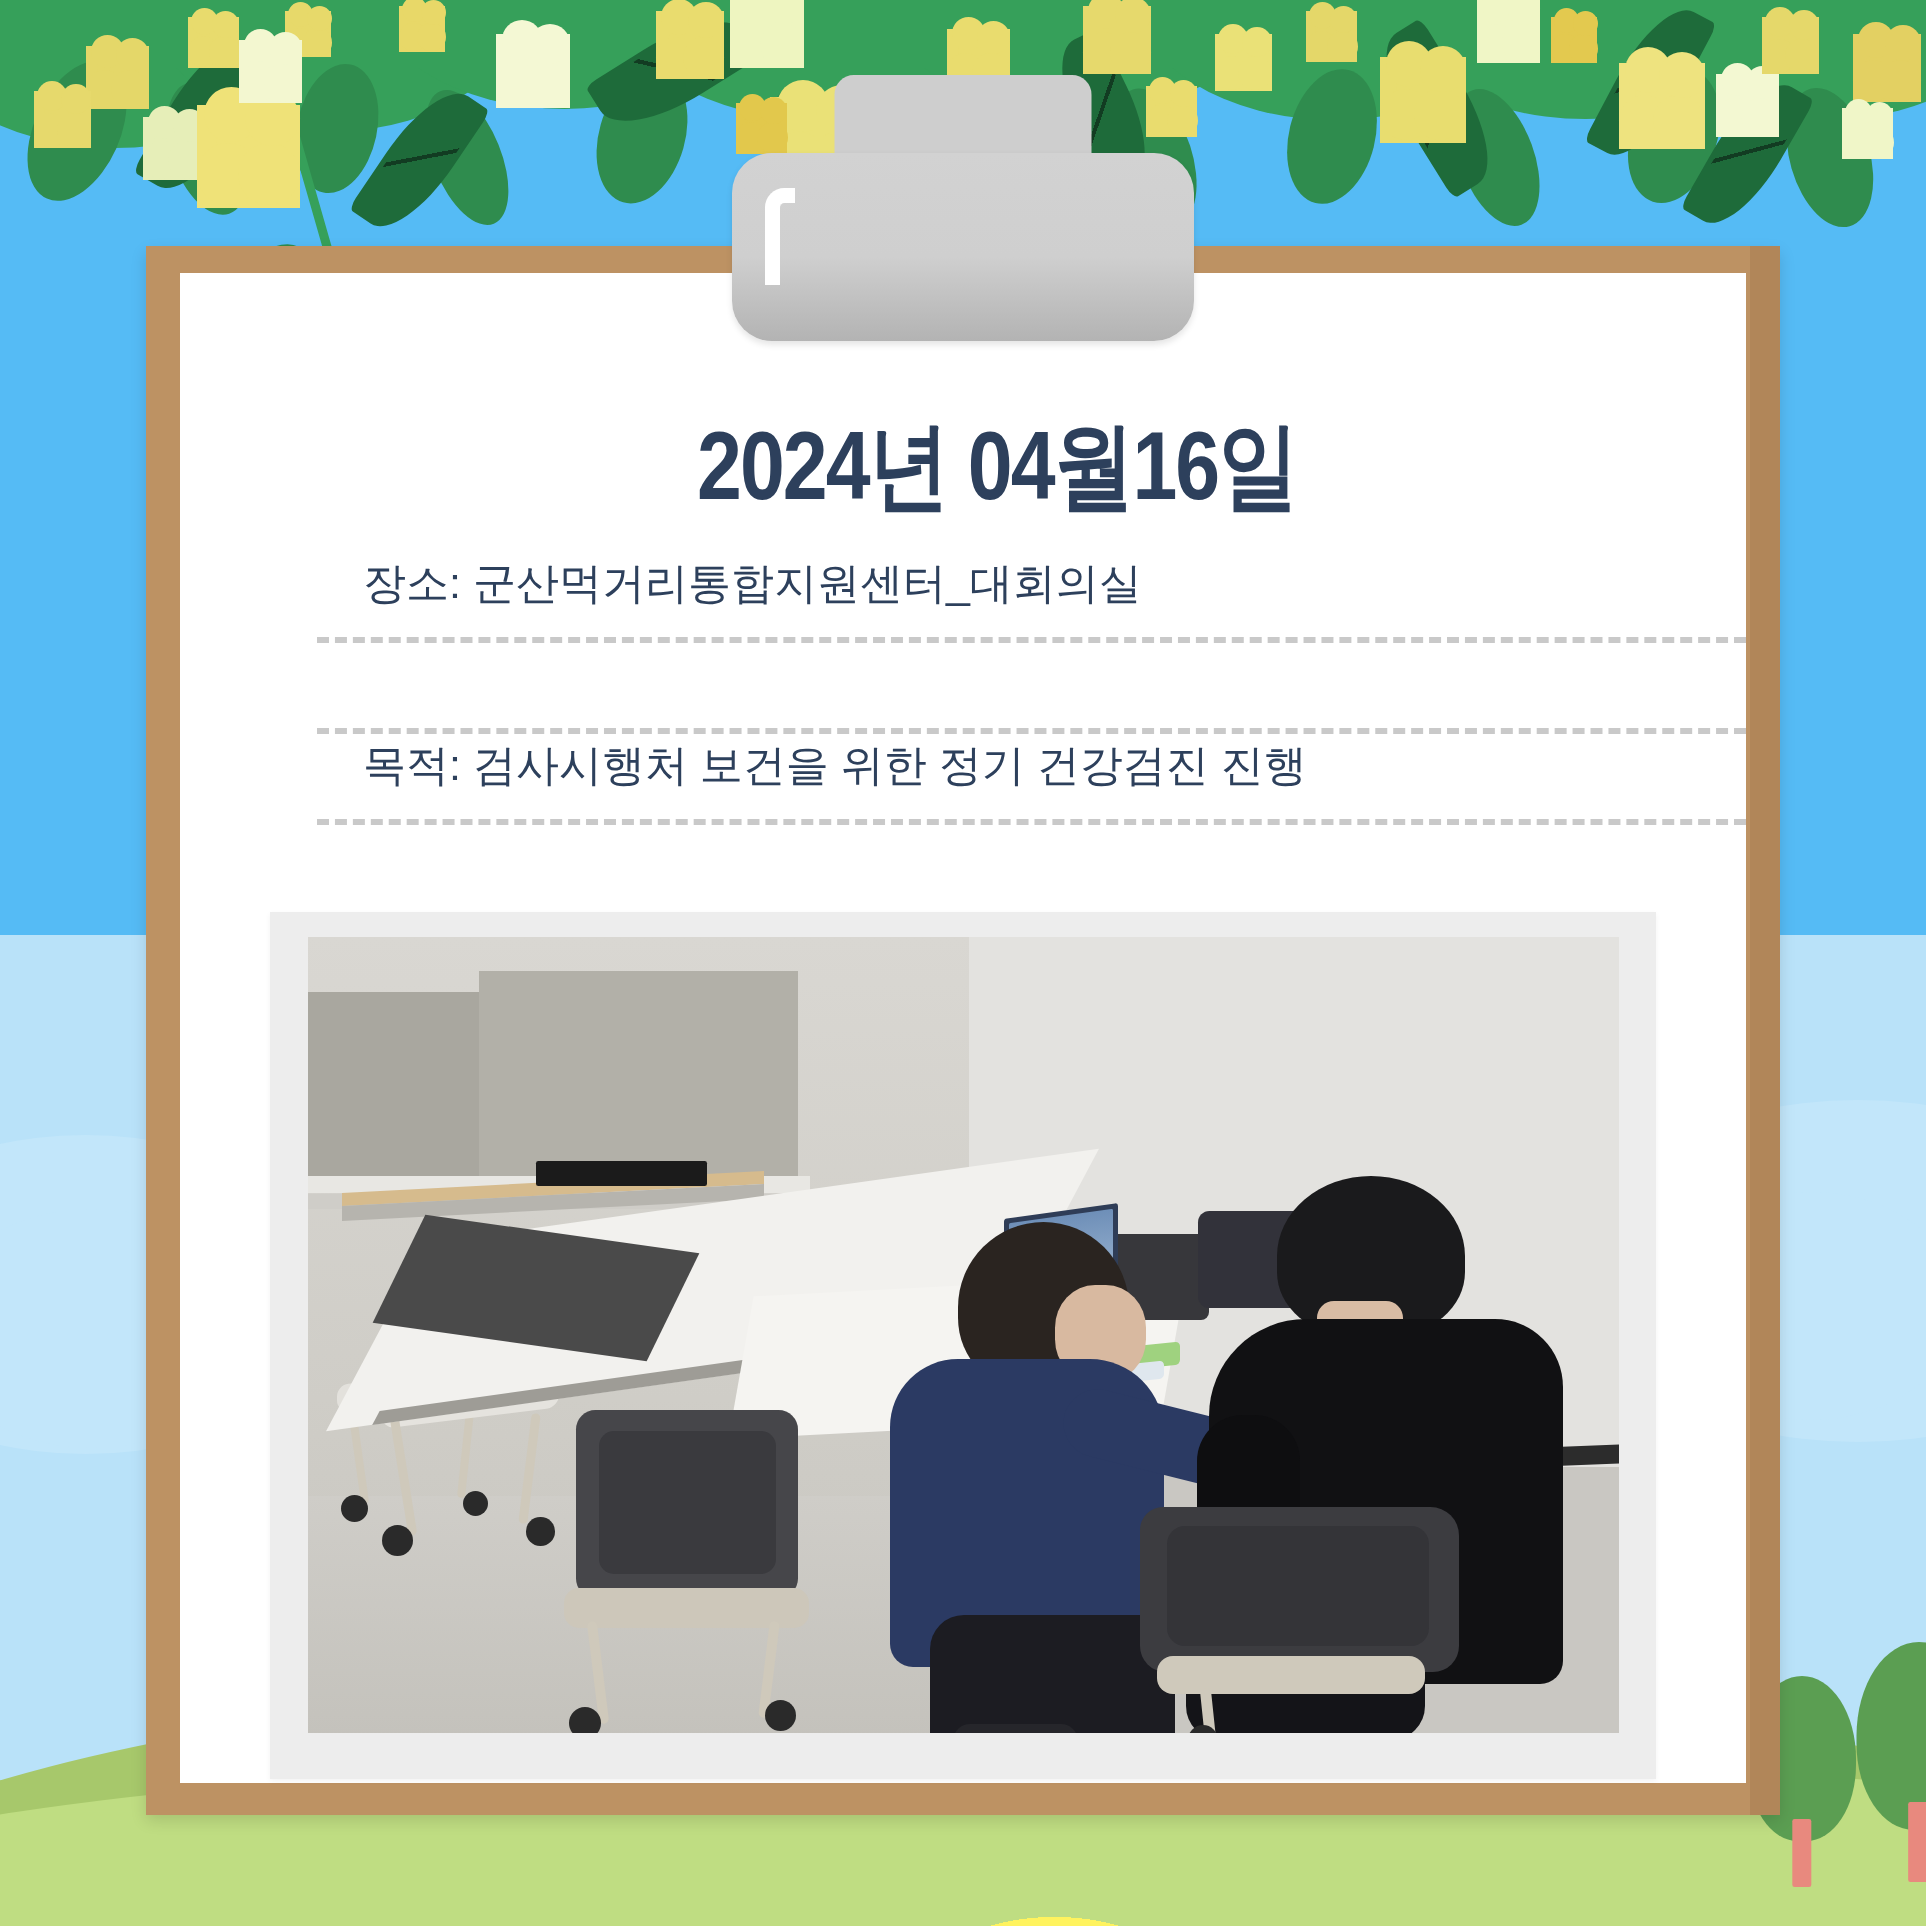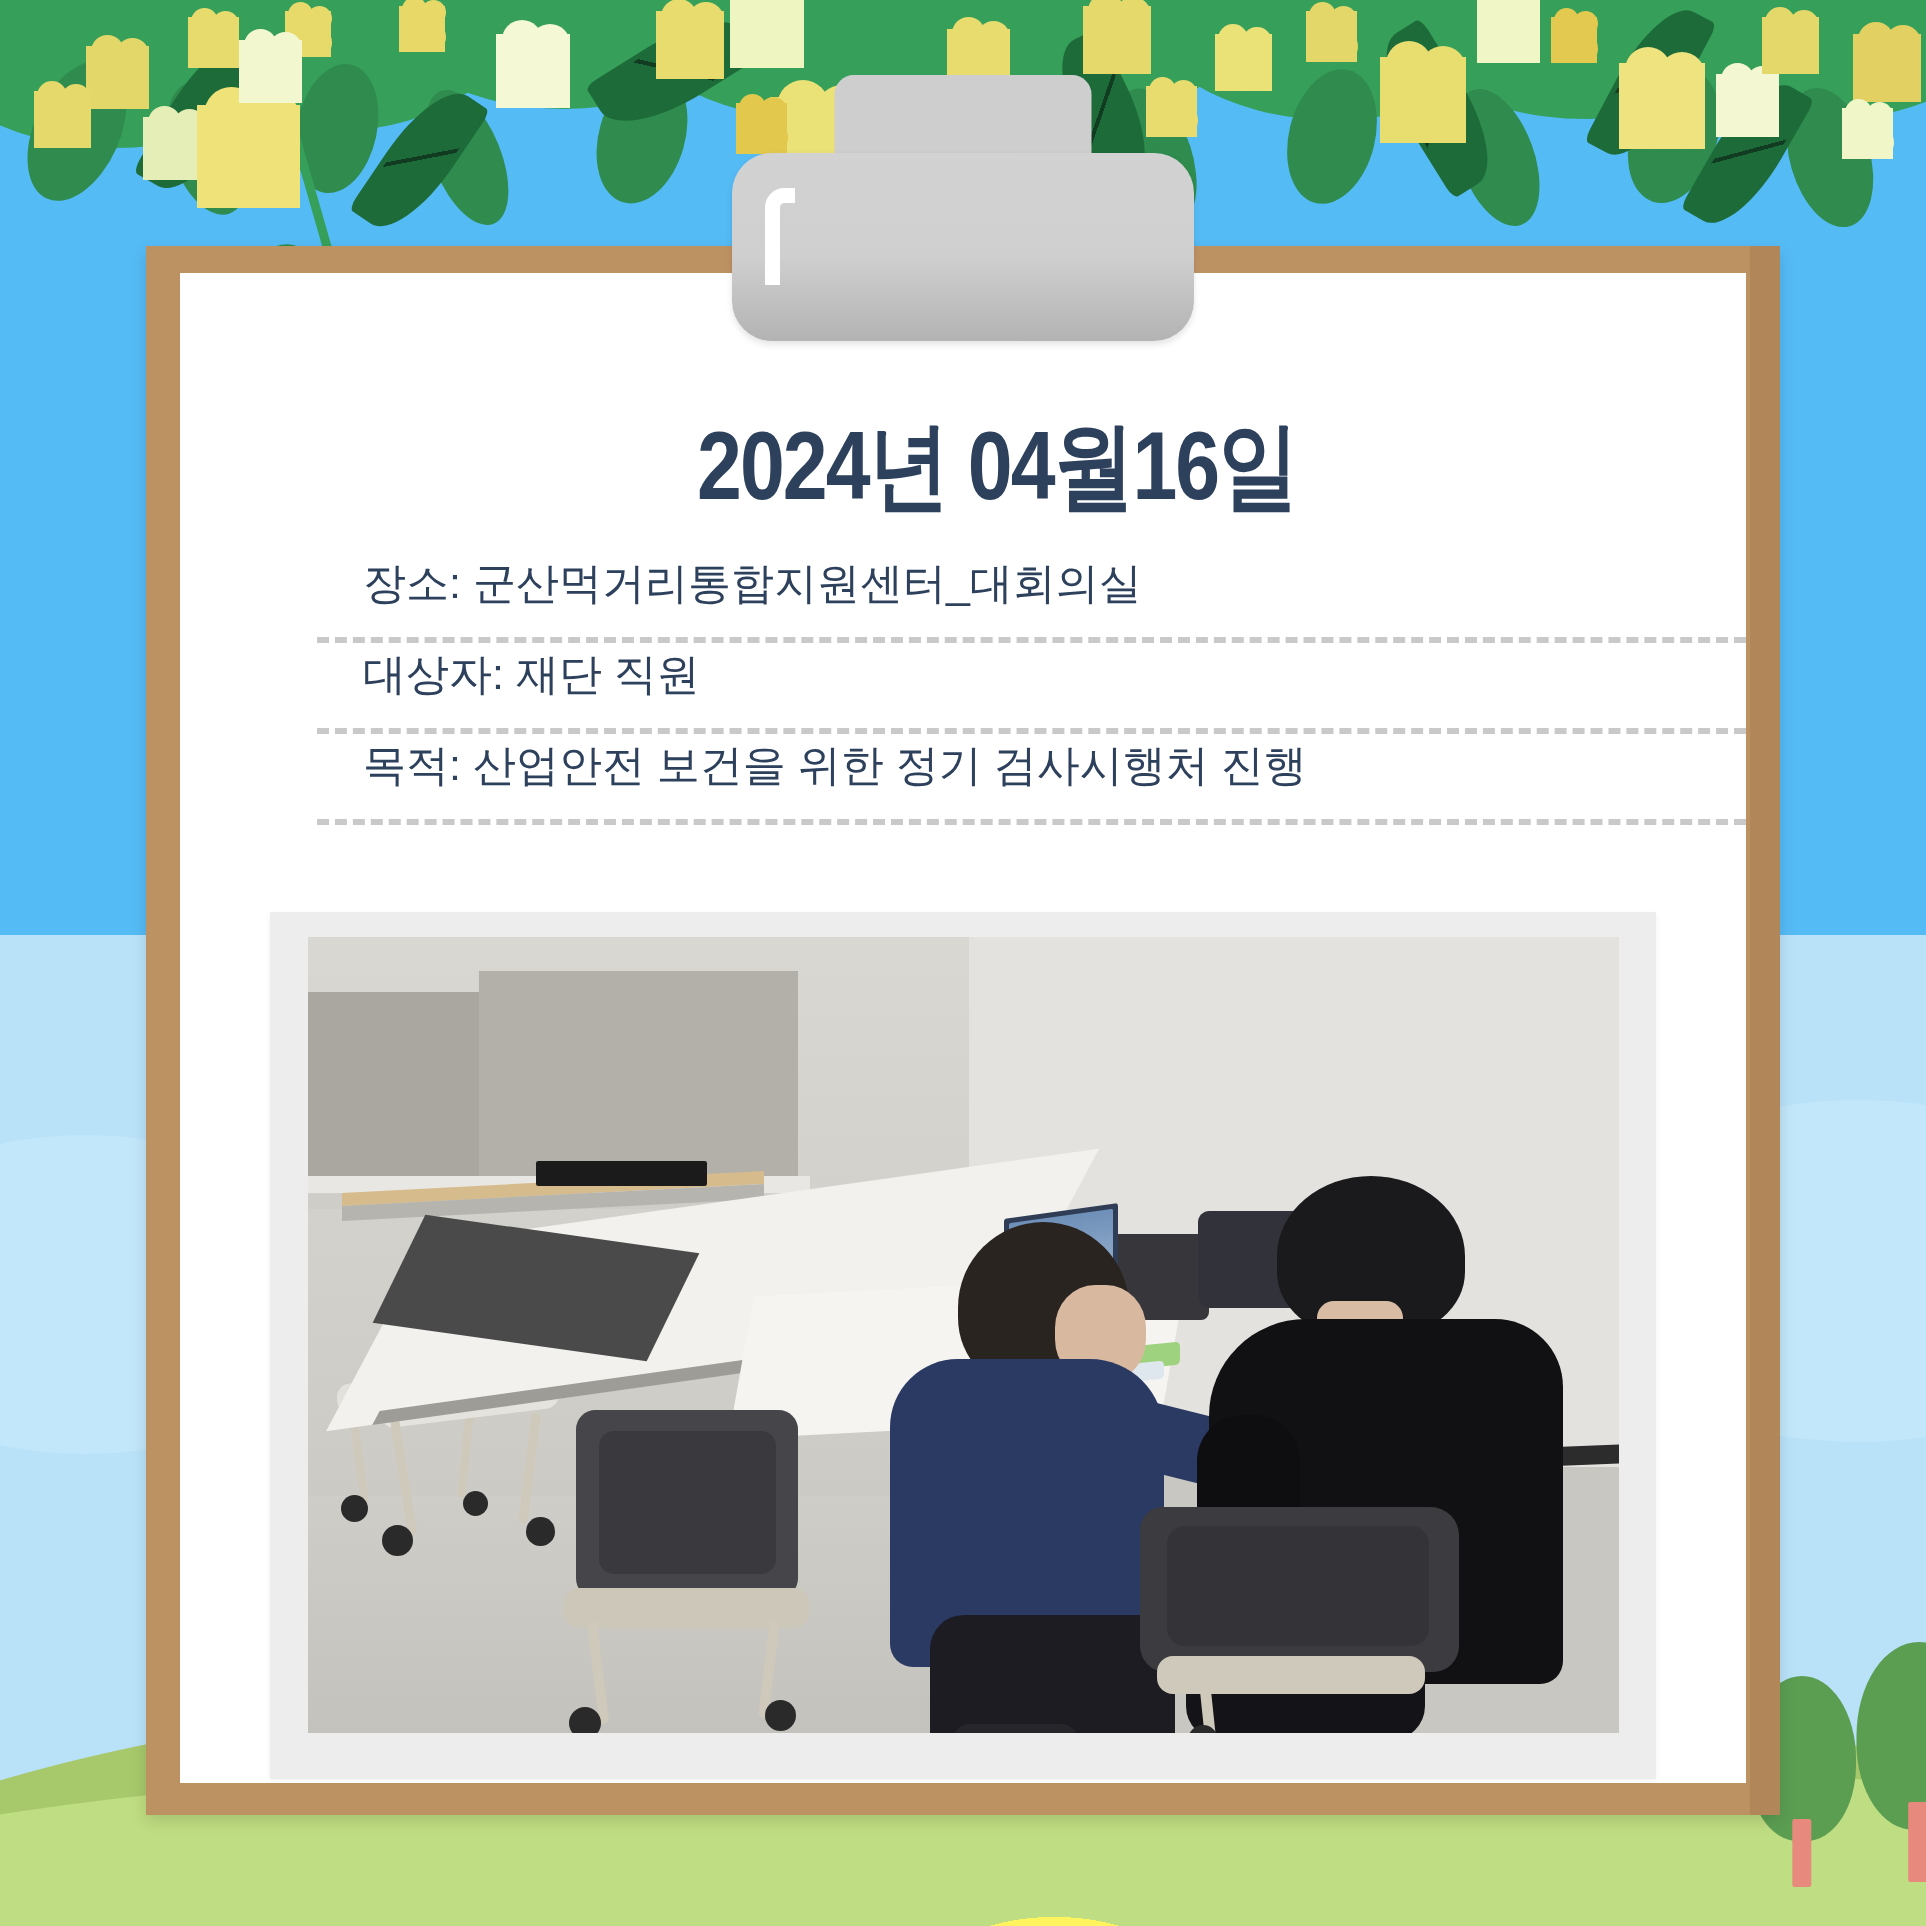--- a/index.html
+++ b/index.html
@@ -460,25 +460,24 @@
 
   <div class="content">
     <div class="title">2024년 04월16일</div>
 
     <div class="rows">
       <div class="row indent">
         <span class="txt">장소: 군산먹거리통합지원센터_대회의실</span>
         <span class="rule"></span>
       </div>
       <div class="row indent">
-        <span class="txt">대상자: 재단 직원</span>
         <span class="rule"></span>
       </div>
       <div class="row indent">
-        <span class="txt">목적: 산업안전 보건을 위한 정기 검사시행처 진행</span>
+        <span class="txt">목적: 검사시행처 보건을 위한 정기 건강검진 진행</span>
         <span class="rule"></span>
       </div>
     </div>
   </div>
 
   <div class="photo-wrap">
     <div class="photo">
       <div class="p-wall"></div>
       <div class="p-wallR"></div>
       <div class="p-blindA"></div>

